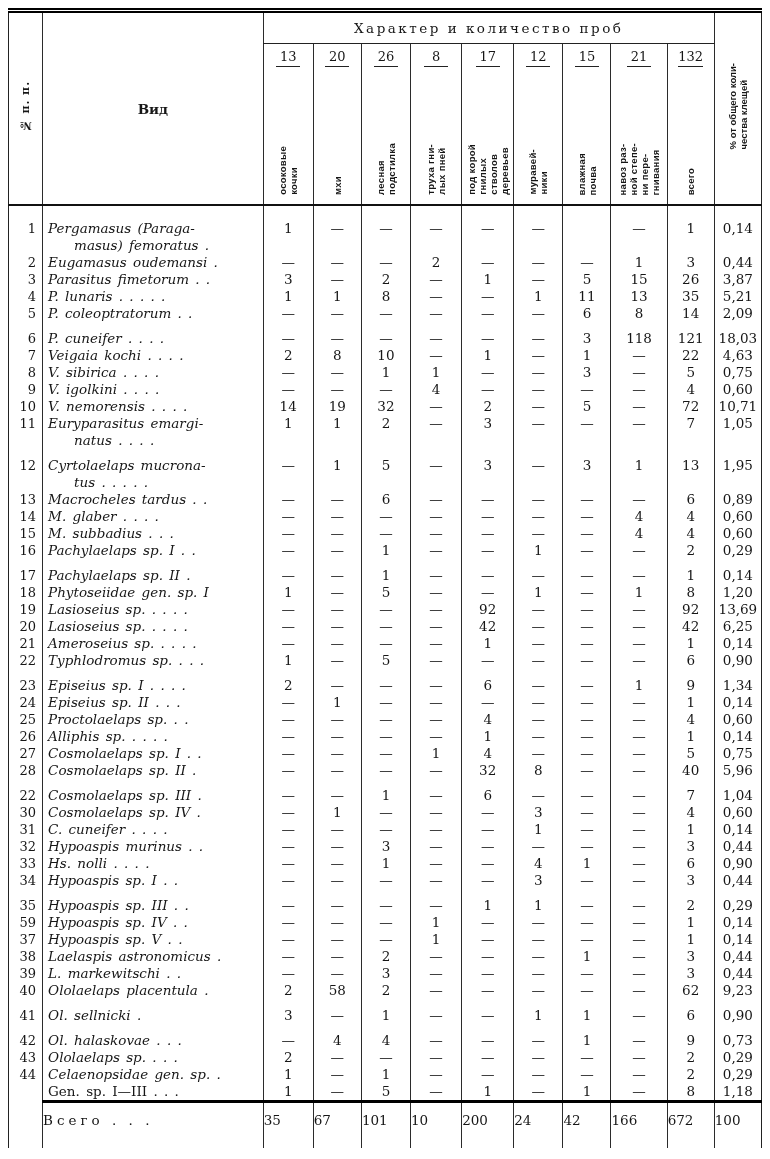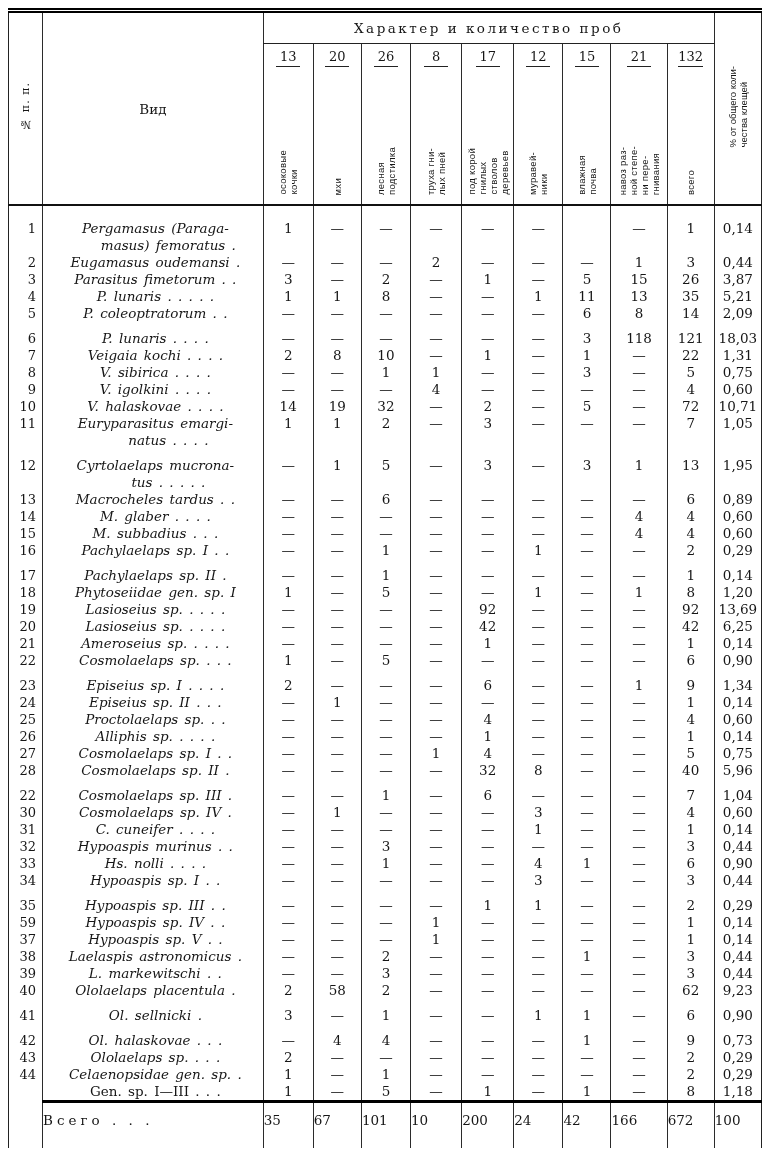--- a/index.html
+++ b/index.html
@@ -25,25 +25,25 @@
   .vert{writing-mode:vertical-rl;transform:rotate(180deg);display:inline-block;
         white-space:pre-line;text-align:left;}
   .vlabel{font-family:"Liberation Sans","DejaVu Sans",sans-serif;
           font-size:9.5px;line-height:11px;letter-spacing:.3px;}
   .no-col{width:34px;}
   .no-col .vert{font-size:11px;letter-spacing:1px;}
   .species-col{font-size:13.5px;text-align:center;}
   .pct-col{text-align:center;}
   .pct-col .vert{font-family:"Liberation Sans","DejaVu Sans",sans-serif;
                  font-size:9.5px;line-height:11px;}
-  .no-col,.species-col,.pct-col,.vlabel-cell{border-bottom:2px solid #111;}
+  .no-col,.species-col,.pct-col,.vlabel-cell{border-bottom:2px solid #111;font-weight:bold;}
   
   tbody td{font-size:13.5px;line-height:17px;vertical-align:top;text-align:center;}
   .no-cell{text-align:right;padding-right:6px;font-size:13px;}
-  .name-cell{text-align:center;padding-left:5px;font-style:italic;
+  .name-cell{text-align:left;padding-left:5px;font-style:italic;
              white-space:nowrap;overflow:hidden;word-spacing:2px;}
   .name-cell .name2{padding-left:26px;}
   .roman{font-style:normal;}
   tr.gap td{padding-top:8px;}
   tr.gap-lg td{padding-top:14px;}
   
   .total-row td{border-top:3px solid #000;font-size:13.5px;
                 padding-top:9px;padding-bottom:20px;}
   .total-row .no-spacer{border-top:none;border-left:none;}
   .total-label{letter-spacing:4px;}
@@ -187,21 +187,21 @@
           <td class="val-cell">—</td>
           <td class="val-cell">—</td>
           <td class="val-cell">6</td>
           <td class="val-cell">8</td>
           <td class="val-cell">14</td>
           <td class="val-cell">2,09</td>
         </tr>
         <tr class="gap">
           <td class="no-cell">6</td>
           <td class="name-cell">
-            <div>P. lunaris . . . .</div>
+            <div>P. cuneifer . . . .</div>
           </td>
           <td class="val-cell">—</td>
           <td class="val-cell">—</td>
           <td class="val-cell">—</td>
           <td class="val-cell">—</td>
           <td class="val-cell">—</td>
           <td class="val-cell">—</td>
           <td class="val-cell">3</td>
           <td class="val-cell">118</td>
           <td class="val-cell">121</td>
@@ -214,21 +214,21 @@
           </td>
           <td class="val-cell">2</td>
           <td class="val-cell">8</td>
           <td class="val-cell">10</td>
           <td class="val-cell">—</td>
           <td class="val-cell">1</td>
           <td class="val-cell">—</td>
           <td class="val-cell">1</td>
           <td class="val-cell">—</td>
           <td class="val-cell">22</td>
-          <td class="val-cell">1,31</td>
+          <td class="val-cell">4,63</td>
         </tr>
         <tr>
           <td class="no-cell">8</td>
           <td class="name-cell">
             <div>V. sibirica . . . .</div>
           </td>
           <td class="val-cell">—</td>
           <td class="val-cell">—</td>
           <td class="val-cell">1</td>
           <td class="val-cell">1</td>
@@ -251,21 +251,21 @@
           <td class="val-cell">—</td>
           <td class="val-cell">—</td>
           <td class="val-cell">—</td>
           <td class="val-cell">—</td>
           <td class="val-cell">4</td>
           <td class="val-cell">0,60</td>
         </tr>
         <tr>
           <td class="no-cell">10</td>
           <td class="name-cell">
-            <div>V. halaskovae . . . .</div>
+            <div>V. nemorensis . . . .</div>
           </td>
           <td class="val-cell">14</td>
           <td class="val-cell">19</td>
           <td class="val-cell">32</td>
           <td class="val-cell">—</td>
           <td class="val-cell">2</td>
           <td class="val-cell">—</td>
           <td class="val-cell">5</td>
           <td class="val-cell">—</td>
           <td class="val-cell">72</td>
@@ -445,21 +445,21 @@
           <td class="val-cell">1</td>
           <td class="val-cell">—</td>
           <td class="val-cell">—</td>
           <td class="val-cell">—</td>
           <td class="val-cell">1</td>
           <td class="val-cell">0,14</td>
         </tr>
         <tr>
           <td class="no-cell">22</td>
           <td class="name-cell">
-            <div>Cosmolaelaps sp. . . .</div>
+            <div>Typhlodromus sp. . . .</div>
           </td>
           <td class="val-cell">1</td>
           <td class="val-cell">—</td>
           <td class="val-cell">5</td>
           <td class="val-cell">—</td>
           <td class="val-cell">—</td>
           <td class="val-cell">—</td>
           <td class="val-cell">—</td>
           <td class="val-cell">—</td>
           <td class="val-cell">6</td>

